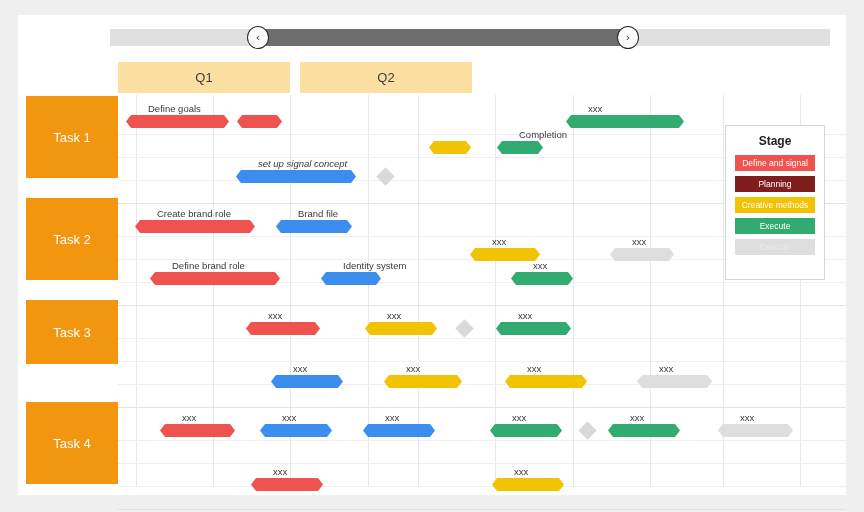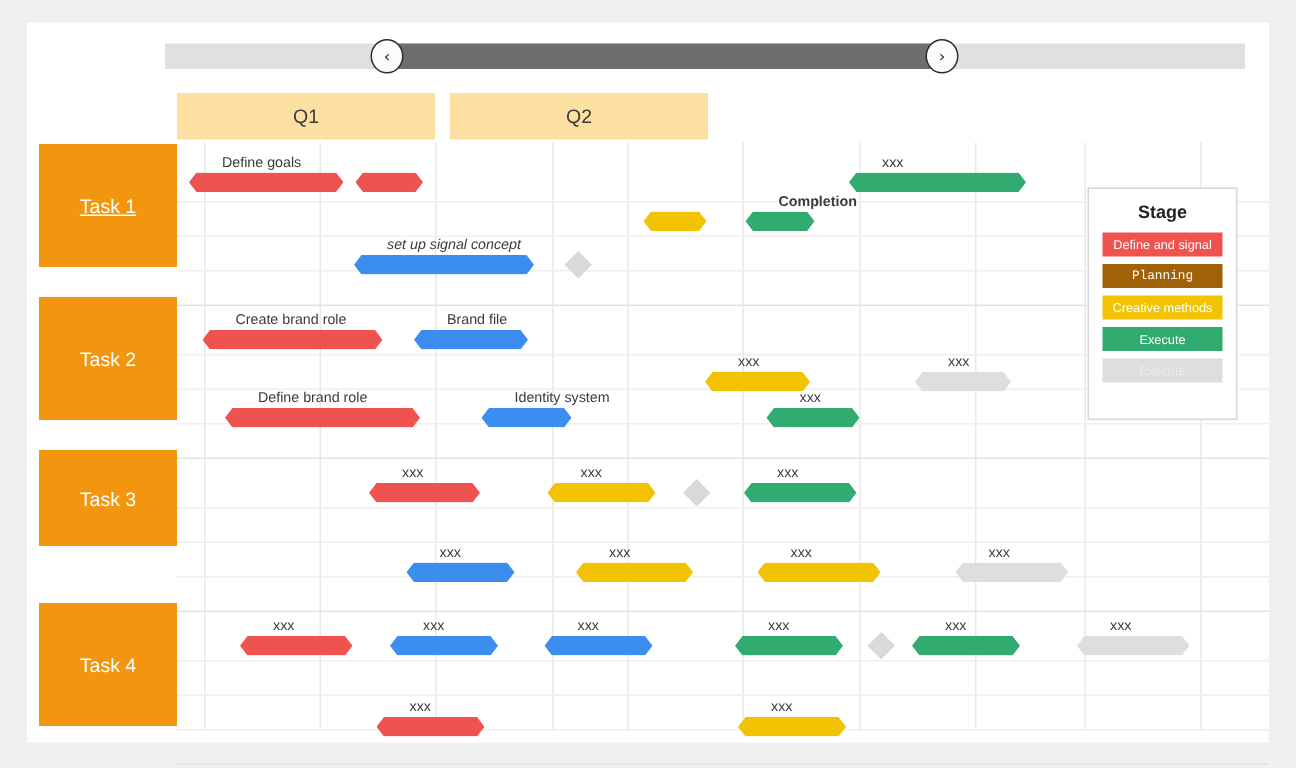--- a/index.html
+++ b/index.html
@@ -175,35 +175,35 @@
       <div class="hline" style="top: 345px;"></div>
       <div class="hline" style="top: 368px;"></div>
       <div class="hline" style="top: 391px;"></div>
       <div class="rowsep" style="top: 414px;"></div>
     </div>
 
   <div id="legend">
     <div id="legend-title">Stage</div>
     <div id="legend-items">
         <div class="legend-item" style="background: rgb(239, 83, 80);">Define and signal</div>
-        <div class="legend-item" style="background: #a16207; font-family: Liberation Mono, monospace;">Planning</div>
+        <div class="legend-item" style="background: #7f1d1d;">Planning</div>
         <div class="legend-item" style="background: rgb(242, 195, 2);">Creative methods</div>
         <div class="legend-item" style="background: rgb(50, 171, 112);">Execute</div>
         <div class="legend-item muted" style="background: rgb(222, 222, 222);">Execute</div>
       </div>
   </div>
 
-<div class="task-block" style="top: 81px; height: 82px; text-decoration: underline;">Task 1</div>
+<div class="task-block" style="top: 81px; height: 82px;">Task 1</div>
     <div class="bar-label" style="left: 130px; top: 88px;">Define goals</div>
     <div class="bar" title="Define and valuate" style="left: 108px; top: 100px; width: 103px; background: rgb(239, 83, 80);"></div>
     <div class="bar" title="Define and valuate" style="left: 219px; top: 100px; width: 45px; background: rgb(239, 83, 80);"></div>
     <div class="bar-label" style="left: 570px; top: 88px;">xxx</div>
     <div class="bar" title="Delivery" style="left: 548px; top: 100px; width: 118px; background: rgb(50, 171, 112);"></div>
     <div class="bar" title="Creative methods" style="left: 411px; top: 126px; width: 42px; background: rgb(242, 195, 2);"></div>
-    <div class="bar-label" style="left: 501px; top: 114px; font-weight: bold;">Completion</div>
+    <div class="bar-label" style="left: 501px; top: 114px;">Completion</div>
     <div class="bar" title="Delivery" style="left: 479px; top: 126px; width: 46px; background: rgb(50, 171, 112);"></div>
     <div class="bar-label" style="left: 240px; top: 143px; font-style: italic;">set up signal concept</div>
     <div class="bar" title="Planning" style="left: 218px; top: 155px; width: 120px; background: rgb(59, 142, 240);"></div>
     <div class="milestone" style="left: 361px; top: 155px;"></div>
     <div class="task-block" style="top: 183px; height: 82px;">Task 2</div>
     <div class="bar-label" style="left: 139px; top: 193px;">Create brand role</div>
     <div class="bar" title="Define and valuate" style="left: 117px; top: 205px; width: 120px; background: rgb(239, 83, 80);"></div>
     <div class="bar-label" style="left: 280px; top: 193px;">Brand file</div>
     <div class="bar" title="Planning" style="left: 258px; top: 205px; width: 76px; background: rgb(59, 142, 240);"></div>
     <div class="bar-label" style="left: 474px; top: 221px;">xxx</div>

